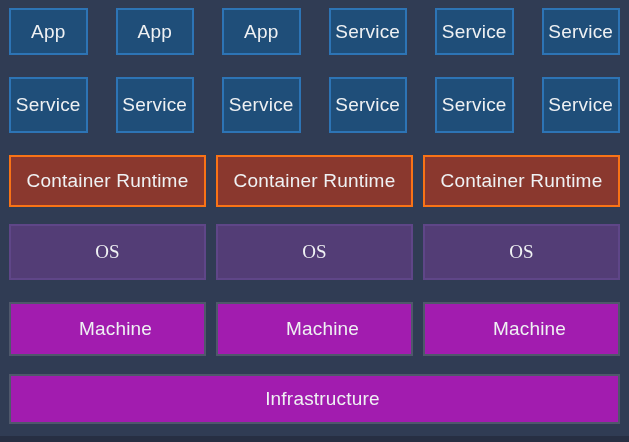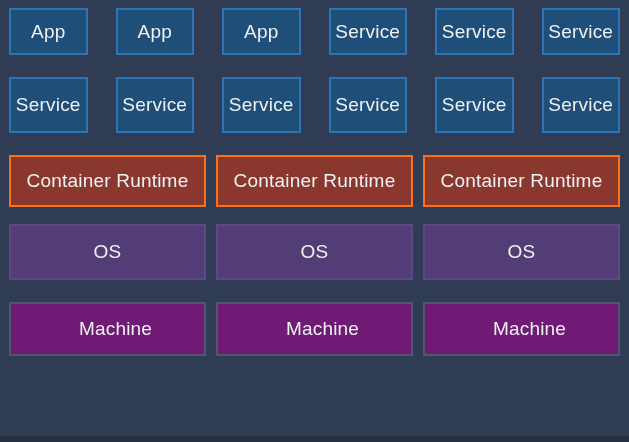--- a/index.html
+++ b/index.html
@@ -56,23 +56,24 @@
     background: #1f4e79;
     border: 2px solid #2d74b5;
   }
   .box-red {
     background: #8a382e;
     border: 2px solid #f97316;
   }
   .box-purple {
     background: #533d76;
     border: 2px solid #5f4688;
+    font-family: Liberation Serif, serif;
   }
   .box-gray {
-    background: #701a75;
+    background: #a21caf;
     border: 2px solid #4f586b;
     padding-left: 16px;
   }
   .bottom-strip {
     position: absolute;
     left: 0;
     bottom: 0;
     width: 100%;
     height: 6px;
     background: #272f43;
@@ -113,16 +114,19 @@
       <div class="box box-purple h56">OS</div>
       <div class="box box-purple h56">OS</div>
     </div>
 
     <div class="row cols-3 row-5">
       <div class="box box-gray h54">Machine</div>
       <div class="box box-gray h54">Machine</div>
       <div class="box box-gray h54">Machine</div>
     </div>
 
+    <div class="row cols-1 row-6">
+      <div class="box box-gray h50">Infrastructure</div>
+    </div>
 
   </div>
   <div class="bottom-strip"></div>
 </div>
 
 </body></html>

